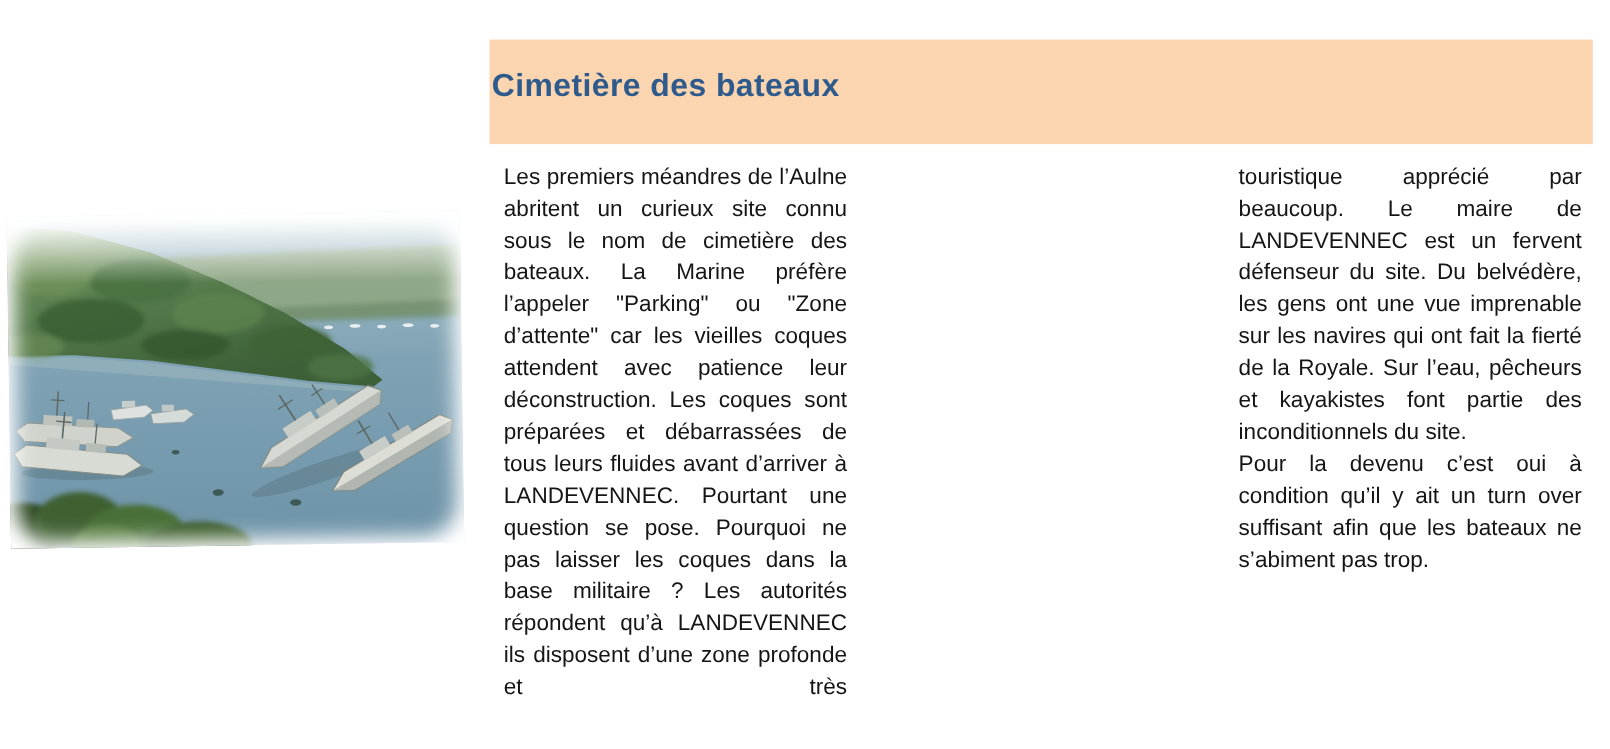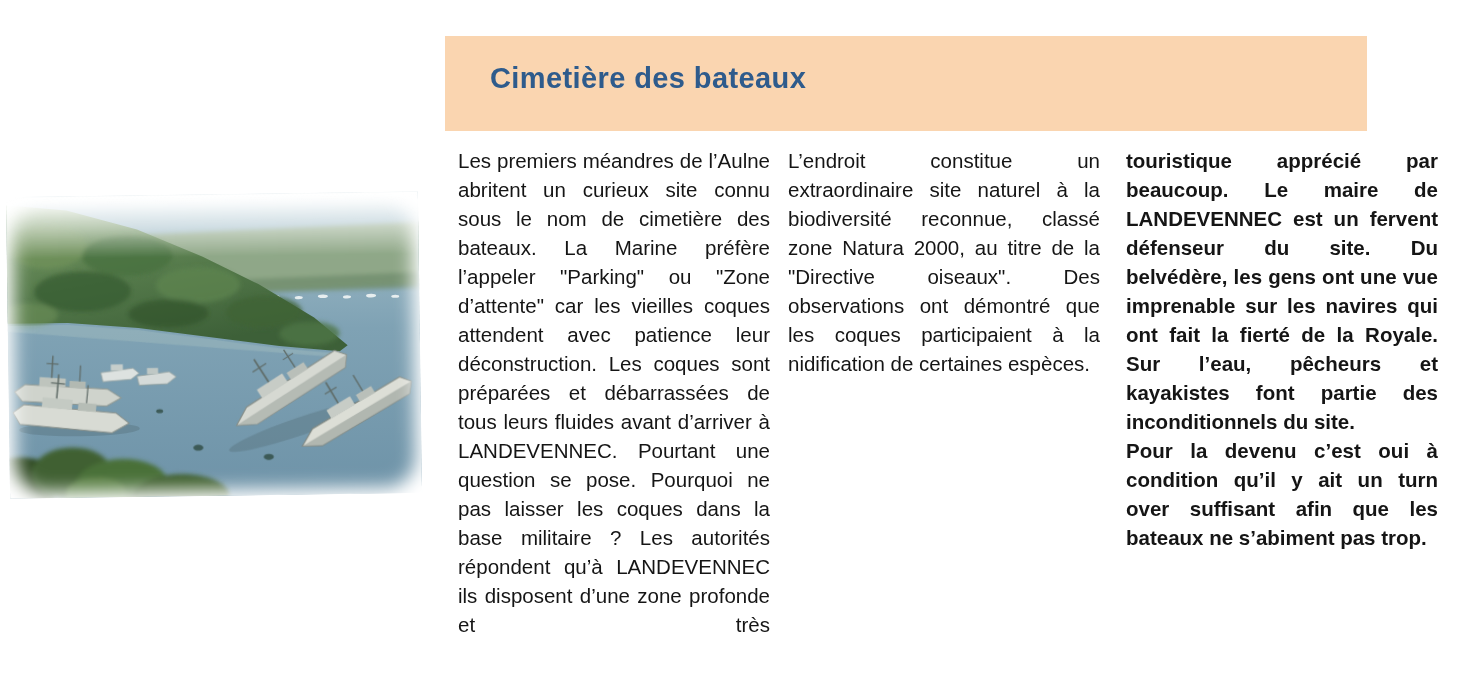--- a/index.html
+++ b/index.html
@@ -14,24 +14,23 @@
     height: 681px;
     background: #ffffff;
     overflow: hidden;
   }
 
   
   .band {
     position: absolute;
     left: 445px;
     top: 36px;
-    width: 879px;
+    width: 1003px;
     height: 95px;
     background: #FAD5B0;
-    padding-left: 43px;
   }
   .band h1 {
     margin: 0;
     padding: 26px 0 0 2px;
     font-size: 29px;
     line-height: 32px;
     font-weight: bold;
     letter-spacing: 0.4px;
     color: #2E5B8C;
   }
@@ -54,21 +53,21 @@
     width: 312px;
     font-size: 20.5px;
     line-height: 29px;
     color: #151515;
     text-align: justify;
   }
   .col p { margin: 0; }
   .col p.cont { text-align-last: justify; }
   .col-1 { left: 458px; }
   .col-2 { left: 788px; }
-  .col-3 { left: 1126px; font-weight: bold; }
+  .col-3 { left: 1126px; }
 </style>
 </head>
 <body>
 
 <div class="page">
 
   <header class="band">
     <h1>Cimetière des bateaux</h1>
   </header>
 
@@ -204,21 +203,20 @@
 
       <rect x="0" y="0" width="410" height="62" fill="url(#hazeGrad)"></rect>
     </svg>
   </div>
 
   <main>
     <div class="col col-1">
       <p class="cont">Les premiers méandres de l’Aulne abritent un curieux site connu sous le nom de cimetière des bateaux. La Marine préfère l’appeler "Parking" ou "Zone d’attente" car les vieilles coques attendent avec patience leur déconstruction. Les coques sont préparées et débarrassées de tous leurs fluides avant d’arriver à LANDEVENNEC. Pourtant une question se pose. Pourquoi ne pas laisser les coques dans la base militaire ? Les autorités répondent qu’à LANDEVENNEC ils disposent d’une zone profonde et très</p>
     </div>
     <div class="col col-2">
-      <p>L’endroit constitue un extraordinaire site naturel à la biodiversité reconnue, classé zone Natura 2000, au titre de la "Directive oiseaux". Des observations ont démontré que les coques participaient à la nidification de certaines espèces.</p>
     </div>
     <div class="col col-3">
       <p>touristique apprécié par beaucoup. Le maire de LANDEVENNEC est un fervent défenseur du site. Du belvédère, les gens ont une vue imprenable sur les navires qui ont fait la fierté de la Royale. Sur l’eau, pêcheurs et kayakistes font partie des inconditionnels du site.</p>
       <p>Pour la devenu c’est oui à condition qu’il y ait un turn over suffisant afin que les bateaux ne s’abiment pas trop.</p>
     </div>
   </main>
 
 </div>
 
 </body></html>

